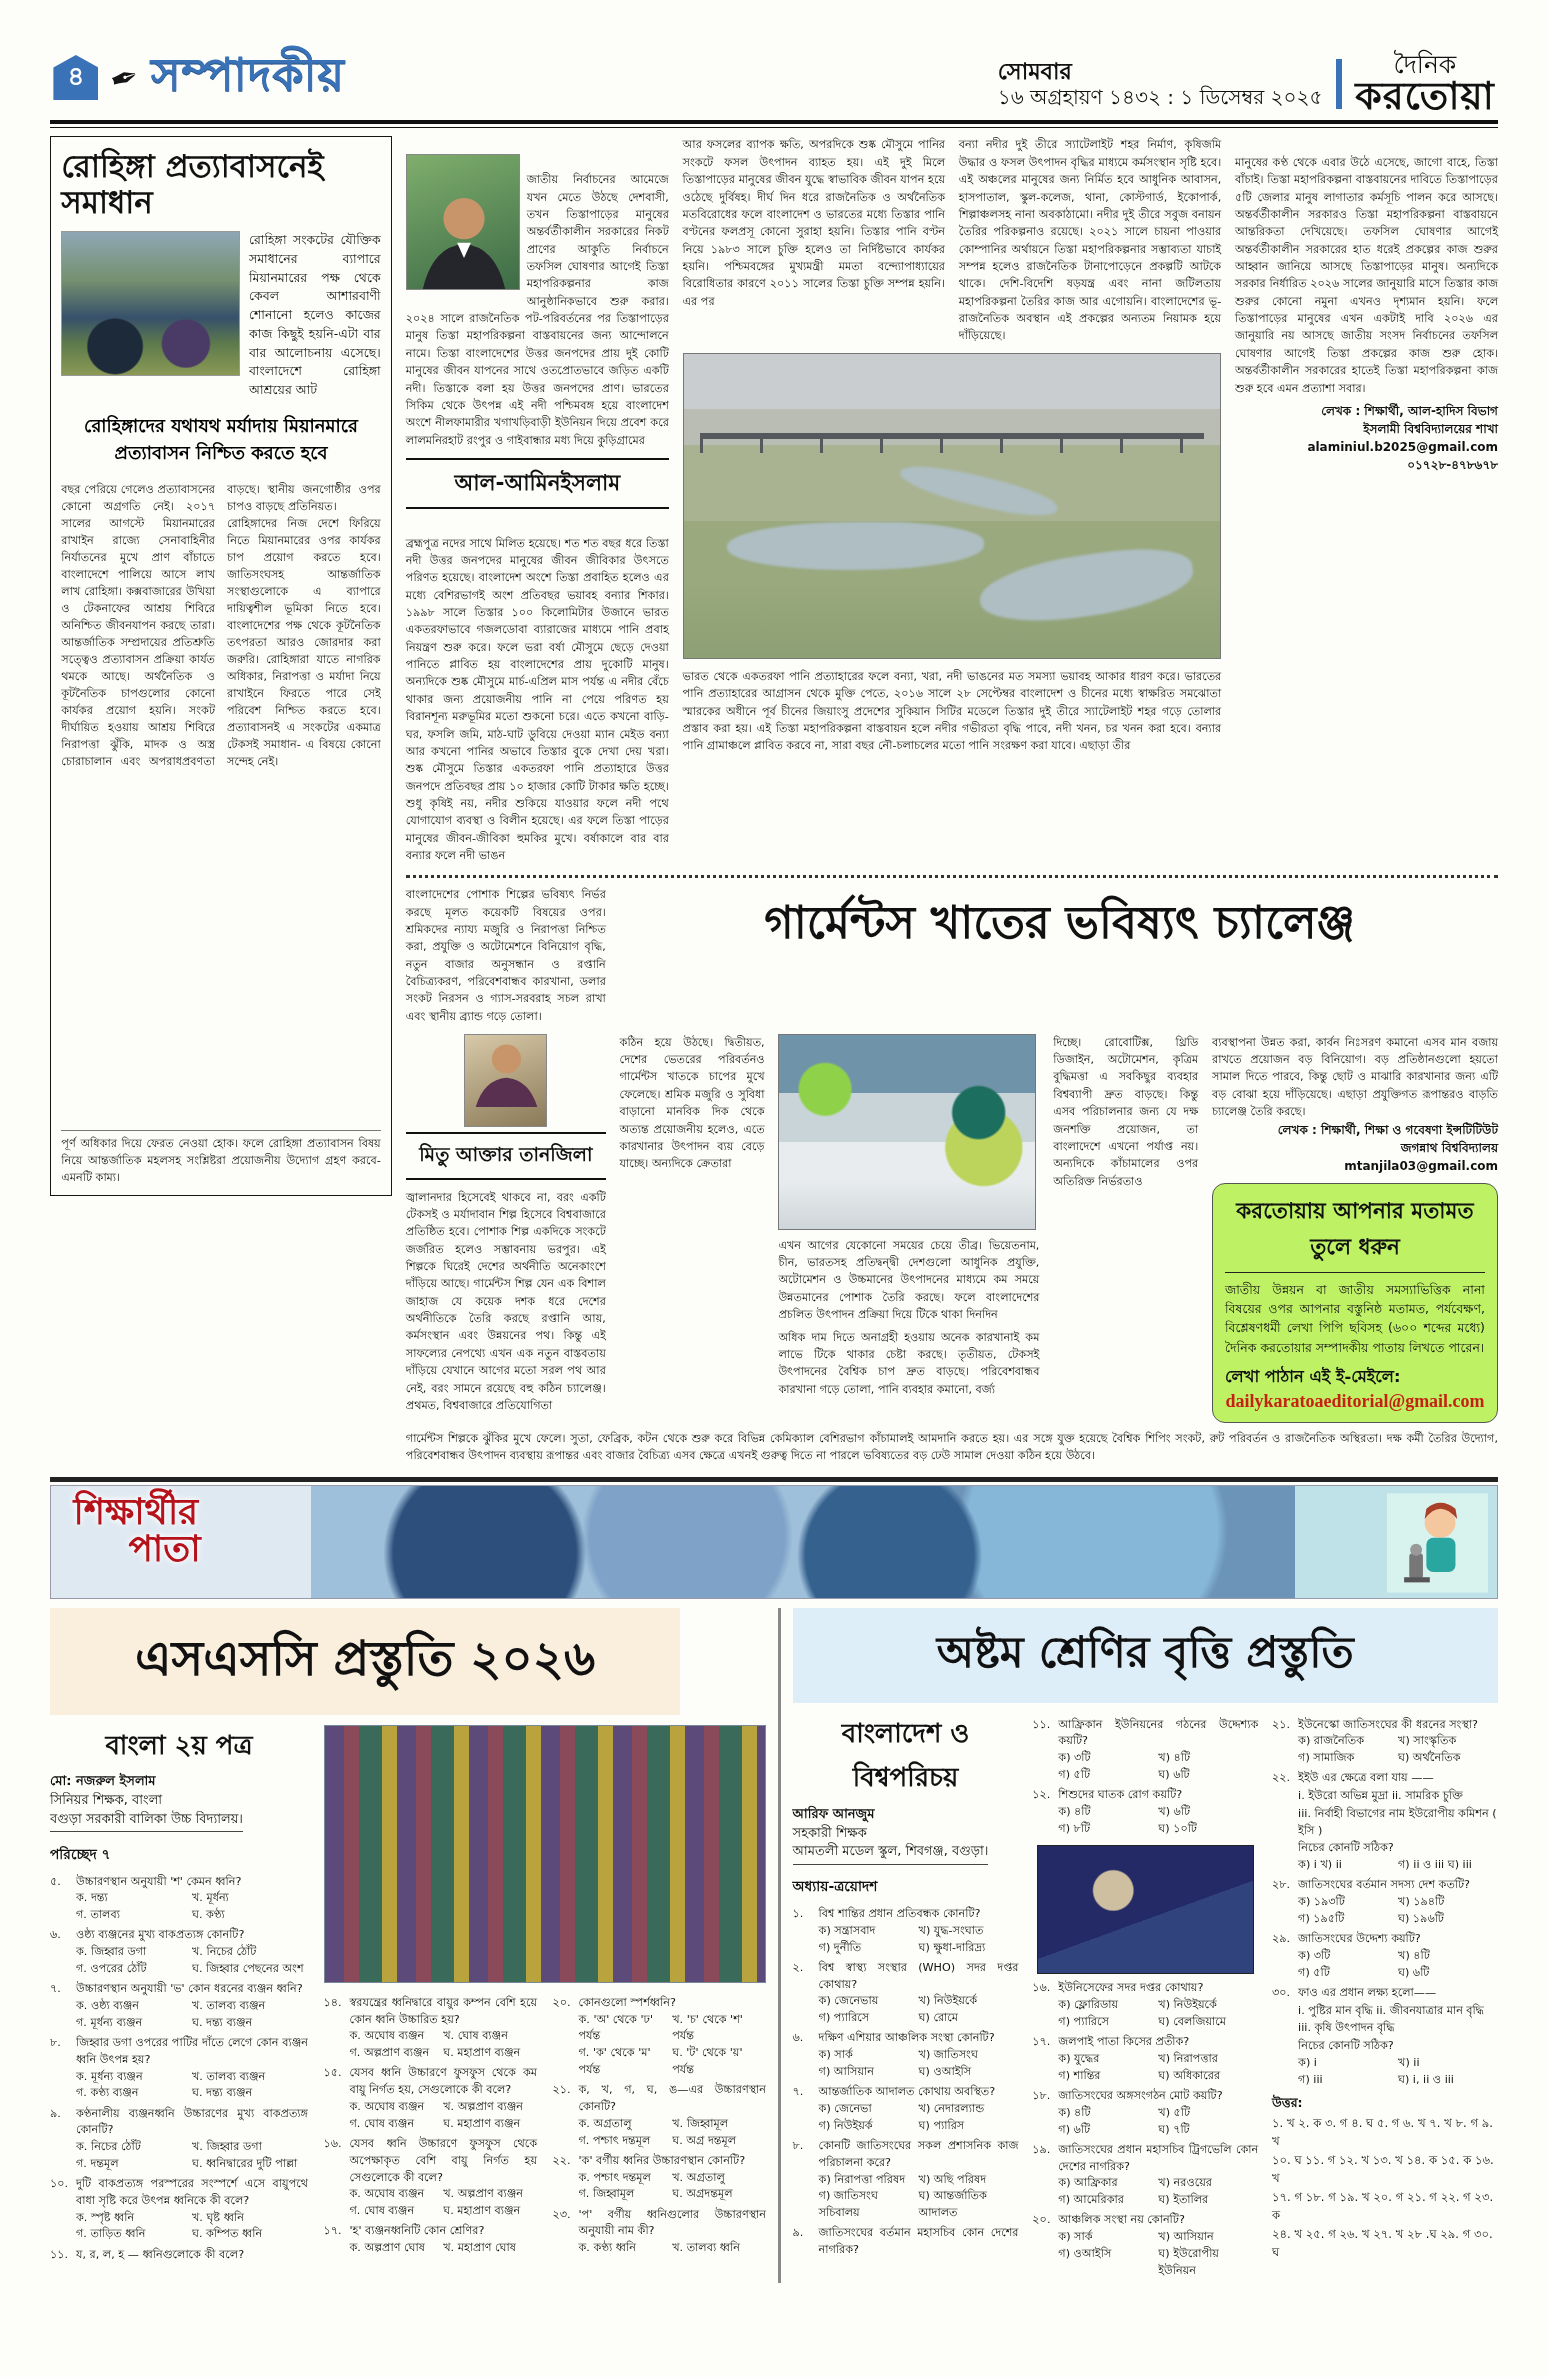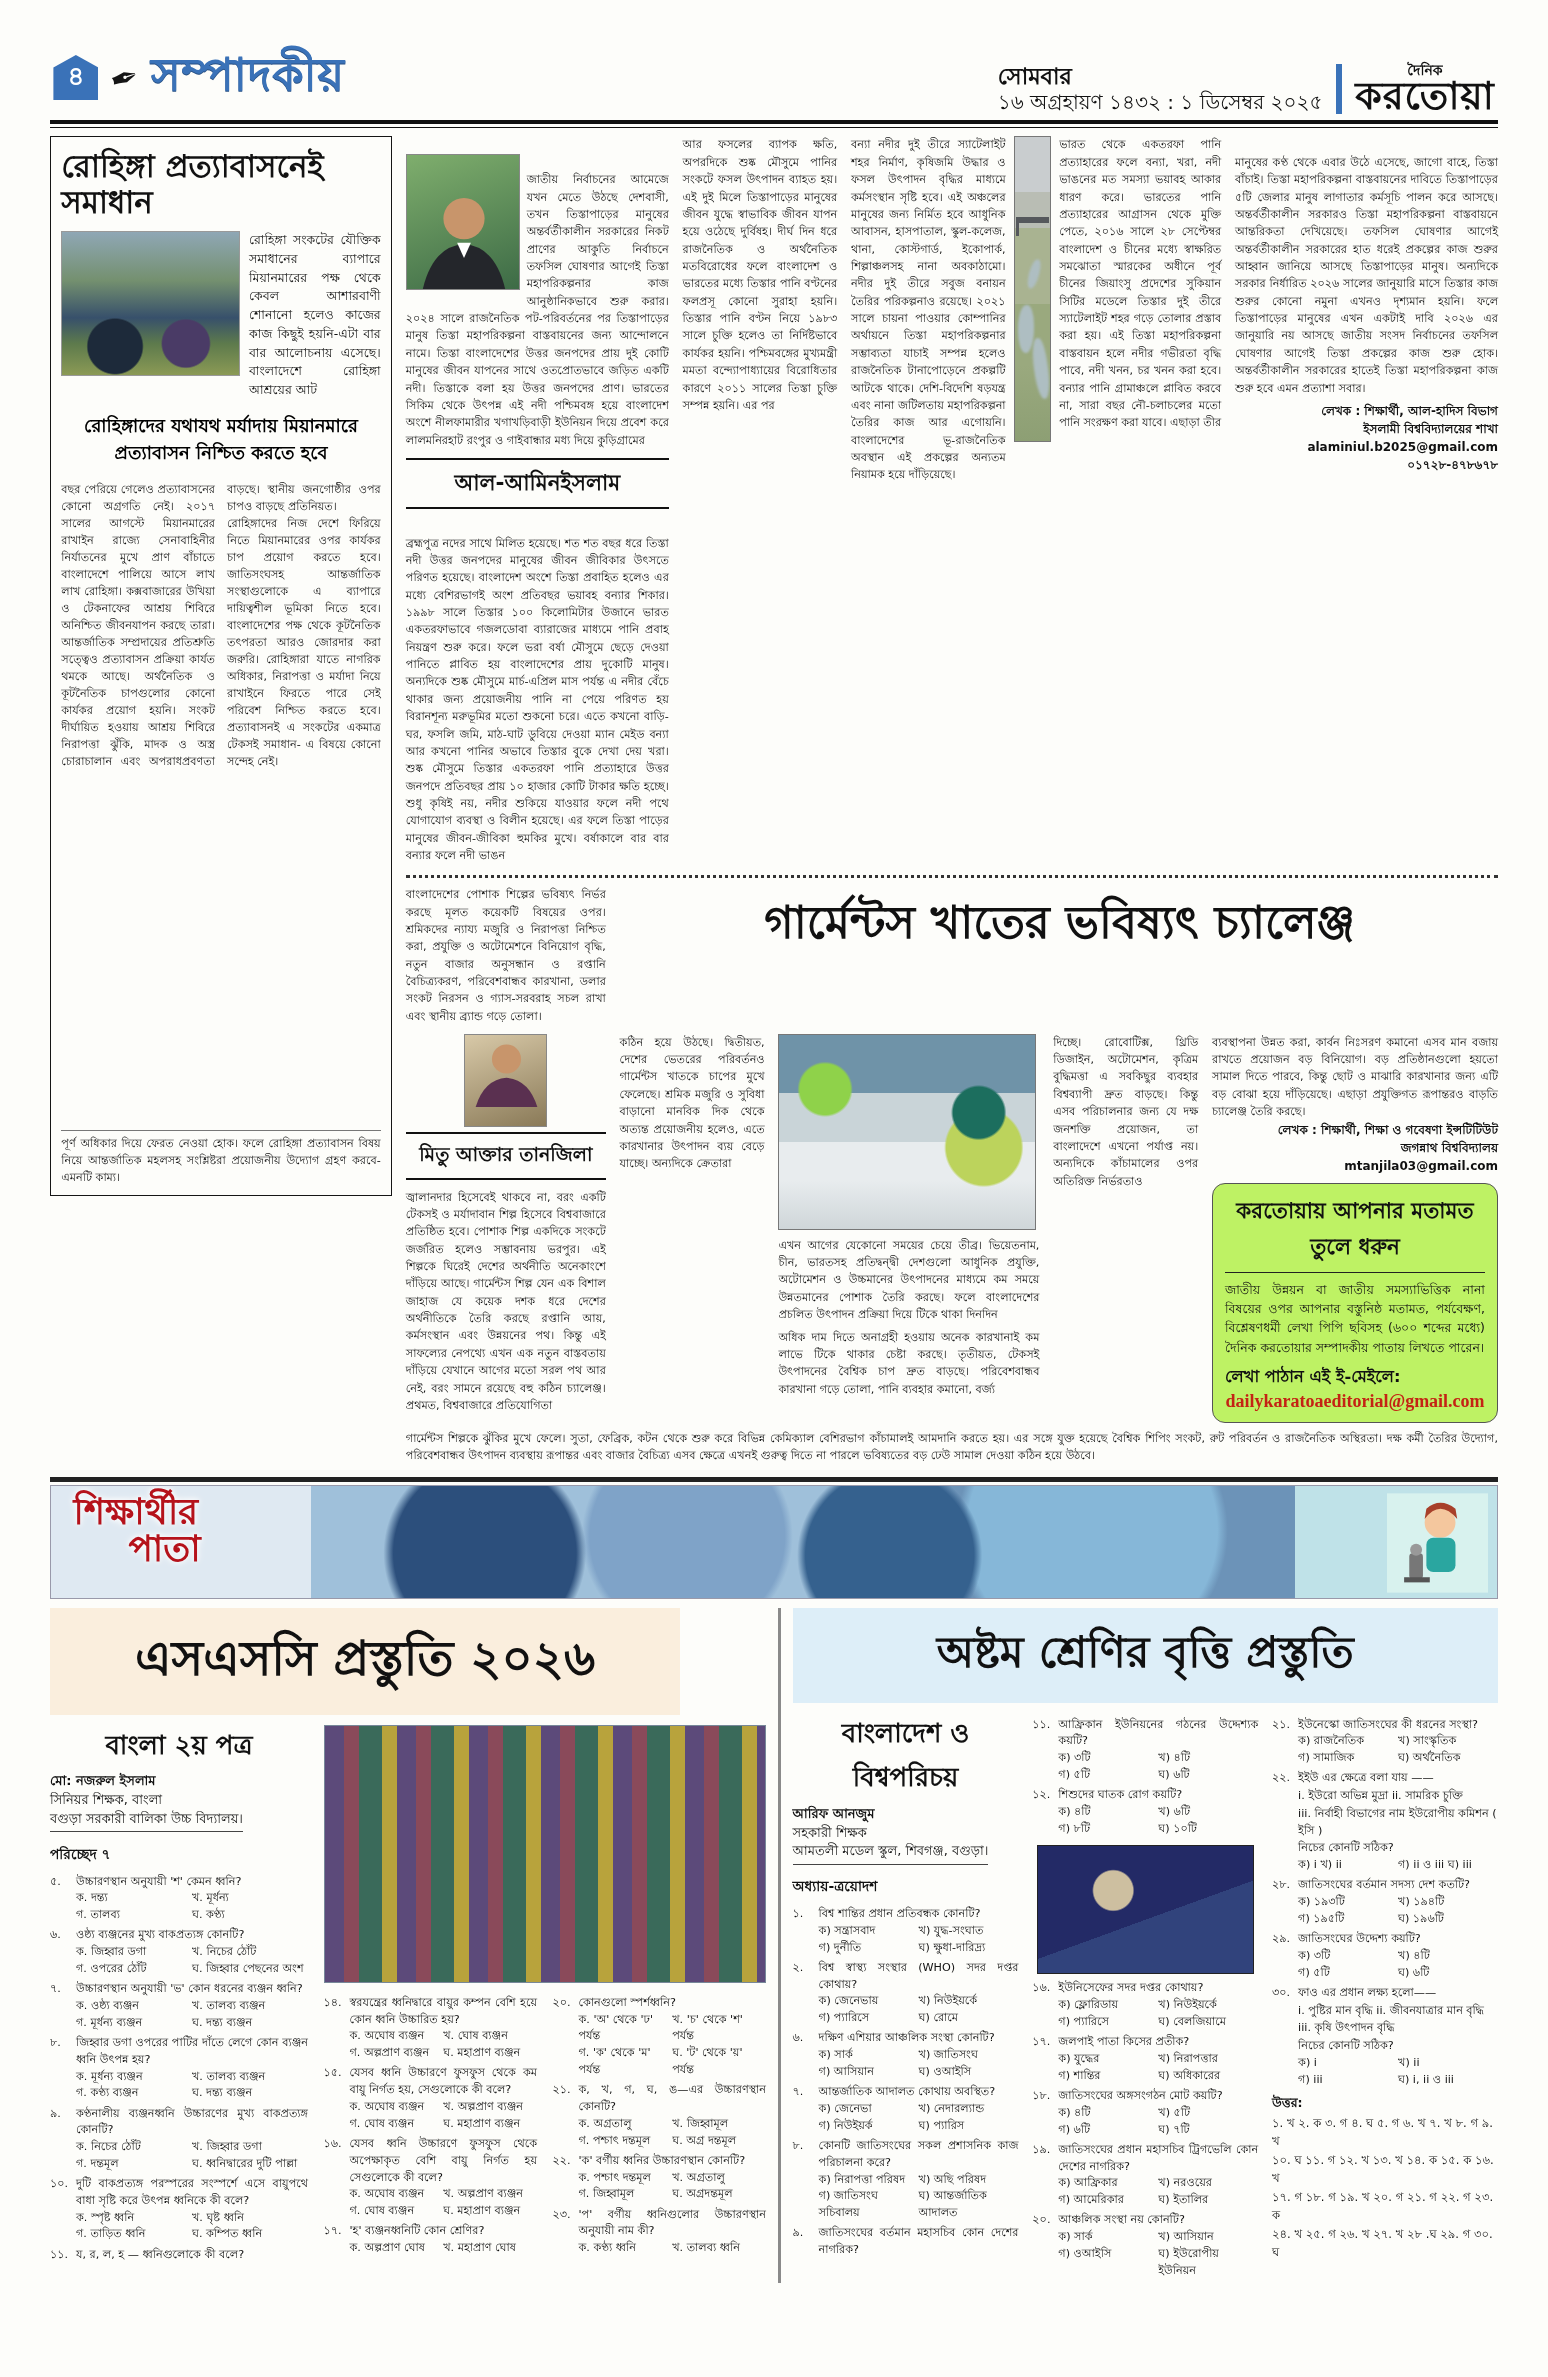--- a/index.html
+++ b/index.html
@@ -15,21 +15,21 @@
       clip-path:polygon(50% 0,100% 28%,100% 100%,0 100%,0 28%)}
   .quill{font-size:34px;transform:rotate(-18deg);color:#151515;line-height:1}
   .section-script{font-size:45px;font-weight:bold;color:#3a72b8;letter-spacing:0.9px;
       text-shadow:0 0.9px 0 #274f82;font-family:"DejaVu Serif","Liberation Serif",serif}
   .mh-right{display:flex;align-items:center;gap:13.8px}
   .dateblock{line-height:1.25}
   .dateblock .day{font-size:22.4px;font-weight:bold}
   .dateblock .dt{font-size:20px}
   .vbar{width:5.2px;height:50px;background:#3a72b8}
   .paperlogo{text-align:center;line-height:1}
-  .paperlogo .small{font-size:14px;font-weight:bold}
+  .paperlogo .small{font-size:25px;font-weight:normal}
   .paperlogo .big{font-size:38px;font-weight:900;letter-spacing:0.9px;
       font-family:"DejaVu Serif","Liberation Serif",serif}
   .dbl-rule{border-top:4.3px solid #111;border-bottom:1.3px solid #111;height:7.7px;margin-bottom:8.6px}
   
   .topzone{display:flex;gap:13.8px}
   .rohingya{width:342px;flex:none;border:1.7px solid #151515;padding:10.3px 10.3px 8.6px 10.3px;height:1060px;
       display:flex;flex-direction:column}
   .rohingya h2{font-size:31px;line-height:1.15;font-weight:900;margin:1.7px 0 10.3px 0}
   .roh-row{display:flex;gap:8.6px}
   .camp-photo{width:179px;height:145px;flex:none;border:0.9px solid #999;
@@ -47,21 +47,21 @@
   .teesta h1{font-size:55px;font-weight:900;text-align:center;letter-spacing:0.9px;margin:3.4px 0 12px 0;
       font-family:"DejaVu Serif","Liberation Serif",serif}
   .tee-cols{display:flex;gap:13.8px}
   .tcol{font-size:11.2px;line-height:1.55;text-align:justify;white-space:pre-line}
   .tc1{width:263px;flex:none}
   .portrait{width:114px;height:136px;float:left;margin:0 6.9px 5.2px 0;border:0.9px solid #888;position:relative;
       background:linear-gradient(160deg,#7fae6d,#3d6b46)}
   .portrait svg{position:absolute;bottom:0;left:0}
   .authorbox{border-top:2.2px solid #111;border-bottom:2.2px solid #111;text-align:center;
       font-size:21.5px;font-weight:900;padding:6.9px 0;margin:8.6px 0;white-space:normal}
-  .tcmid{flex:1;display:flex;flex-direction:row;gap:8.6px}
+  .tcmid{flex:1;display:flex;flex-direction:column;gap:8.6px}
   .tcmid-top{display:flex;gap:13.8px}
   .tcmid-top .tcol{flex:1}
   .river-photo{width:100%;height:306px;border:0.9px solid #777;position:relative;overflow:hidden;
       background:linear-gradient(180deg,#c9cdcf 0 18%,#b9bdb4 18% 30%,#a9b391 30% 55%,#9aa97e 55% 75%,#8d9f74 100%)}
   .bridge{position:absolute;top:26%;left:3%;right:3%;height:6px;background:#55585c}
   .bridge:after{content:"";position:absolute;left:0;right:0;top:6px;height:13.8px;
       background:repeating-linear-gradient(90deg,#55585c 0 3.4px,transparent 3.4px 60px)}
   .water{position:absolute;background:#aebec2;border-radius:50% 40% 50% 45%;filter:blur(0.9px)}
   .w1{left:8%;top:55%;width:48%;height:16%}
   .w2{left:40%;top:40%;width:30%;height:10%;transform:rotate(14deg)}

